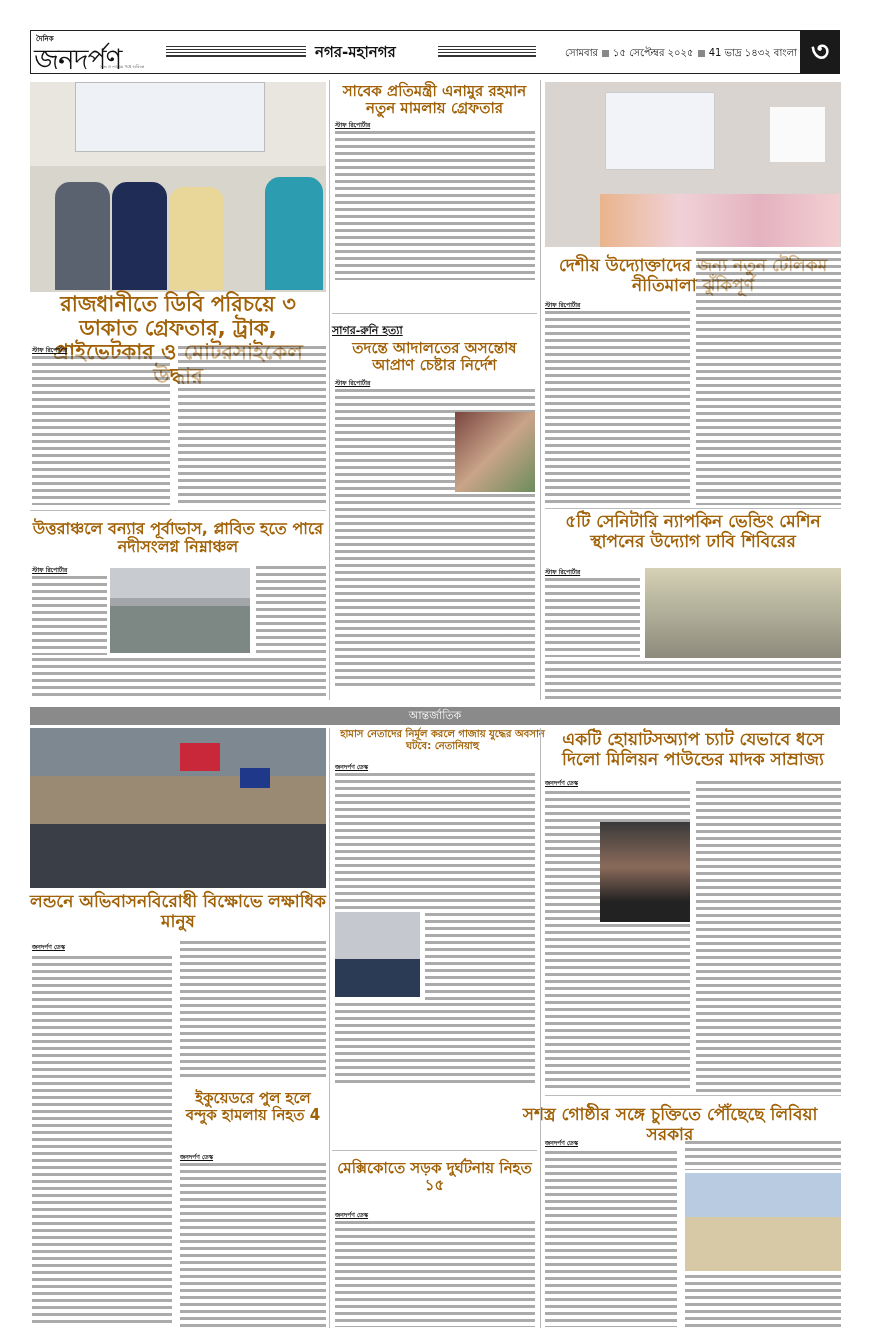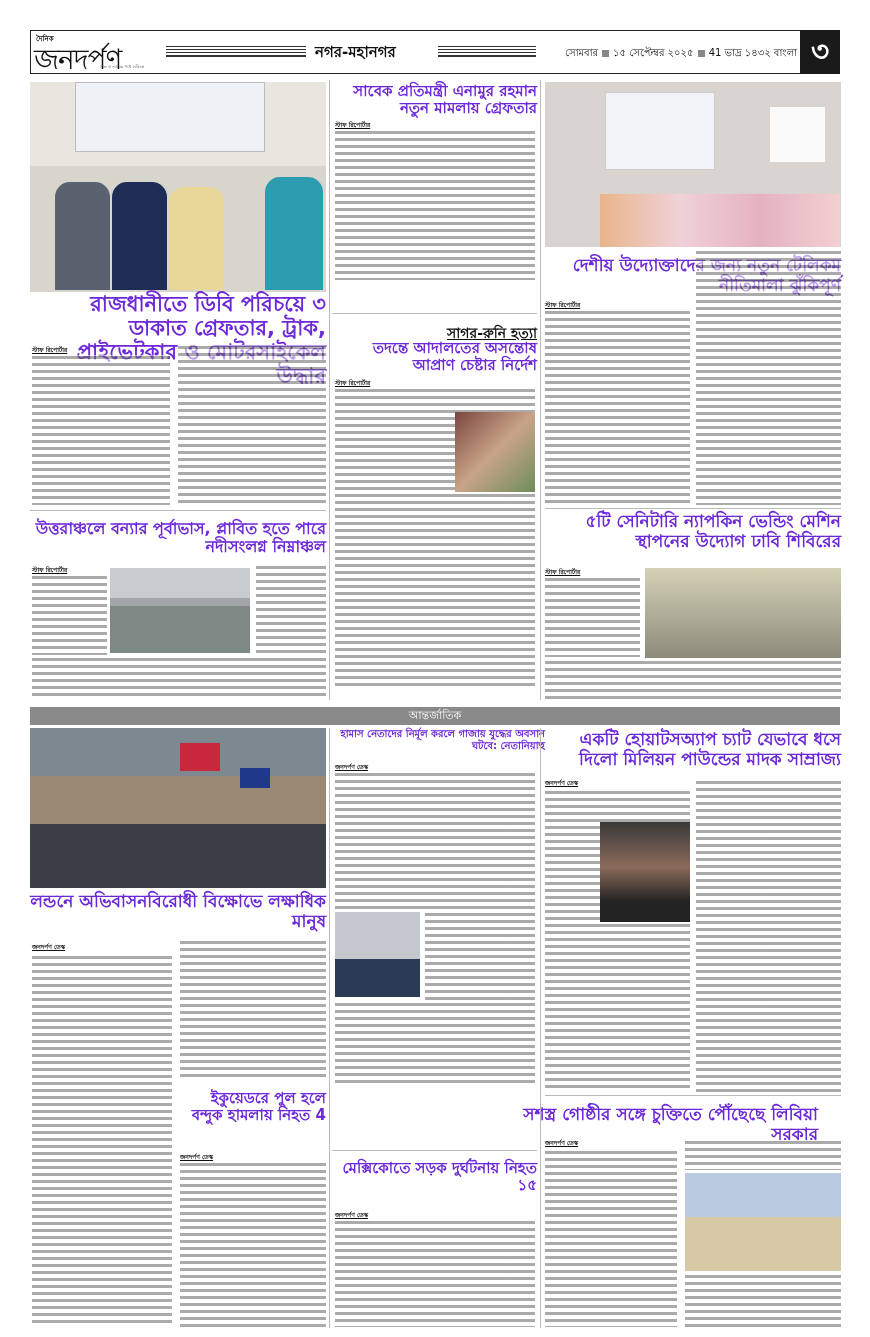--- a/index.html
+++ b/index.html
@@ -8,28 +8,28 @@
 .masthead{left:30px;top:30px;width:810px;height:44px;border:1.5px solid #222;background:#fff}
 .logo-small{left:36px;top:33px;font-size:7px;font-weight:bold}
 .logo{left:34px;top:38px;font-size:28px;font-weight:400;letter-spacing:-1px;font-family:"DejaVu Serif",serif}
 .tagline{left:100px;top:64px;font-size:4px;color:#333}
 .rules{height:11px;border-top:1px solid #333;border-bottom:1px solid #333;background:repeating-linear-gradient(#fff 0 2px,#333 2px 3px)}
 .section{left:315px;top:40px;font-size:15px;font-weight:bold}
 .date{left:565px;top:45px;font-size:10px}
 .date .sq{display:inline-block;width:7px;height:7px;background:#888;margin:0 4px;vertical-align:middle}
 .pagenum{left:800px;top:30px;width:40px;height:44px;background:#1a1a1a;color:#fff;font-size:28px;font-weight:bold;text-align:center;line-height:44px}
 .photo{background:#999;overflow:hidden}
-.headline{font-weight:bold;text-align:right;line-height:1.15;color:#6d28d9}
+.headline{font-weight:bold;text-align:center;line-height:1.15;color:#a16207}
 .byline{font-size:6px;font-weight:bold;text-decoration:underline}
 .body{font-size:5px;line-height:7px;color:#333;text-align:justify;overflow:hidden}
 .body p{height:100%;background:repeating-linear-gradient(#fff 0 1px,#666 1px 4px,#fff 4px 7px);opacity:.55}
 .vline{width:1px;background:#bbb}
 .hline{height:1px;background:#bbb}
 .sectbar{left:30px;top:707px;width:810px;height:18px;background:#8a8a8a;color:#fff;text-align:center;font-size:11px;line-height:18px}
-.kicker{font-size:14px;text-align:right;font-weight:bold}
+.kicker{font-size:11px;text-align:left;font-weight:bold}
 </style>
 </head>
 <body>
 
 <div class="abs masthead"></div>
 <div class="abs logo-small">দৈনিক</div>
 <div class="abs logo">জনদর্পণ</div>
 <div class="abs tagline">সত্য ও ন্যায়ের পথে অবিচল</div>
 <div class="abs rules" style="left:166px;top:46px;width:140px"></div>
 <div class="abs section">নগর-মহানগর</div>

